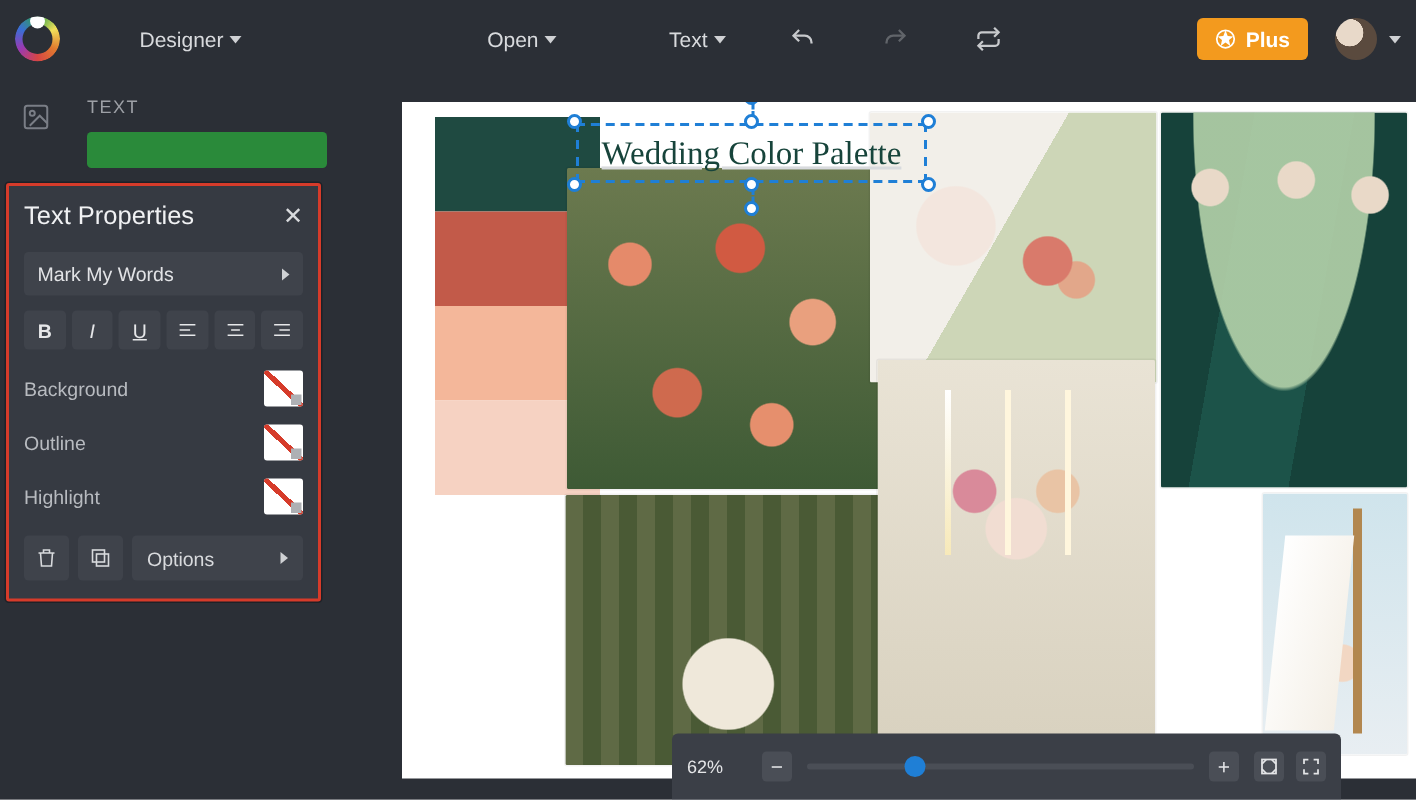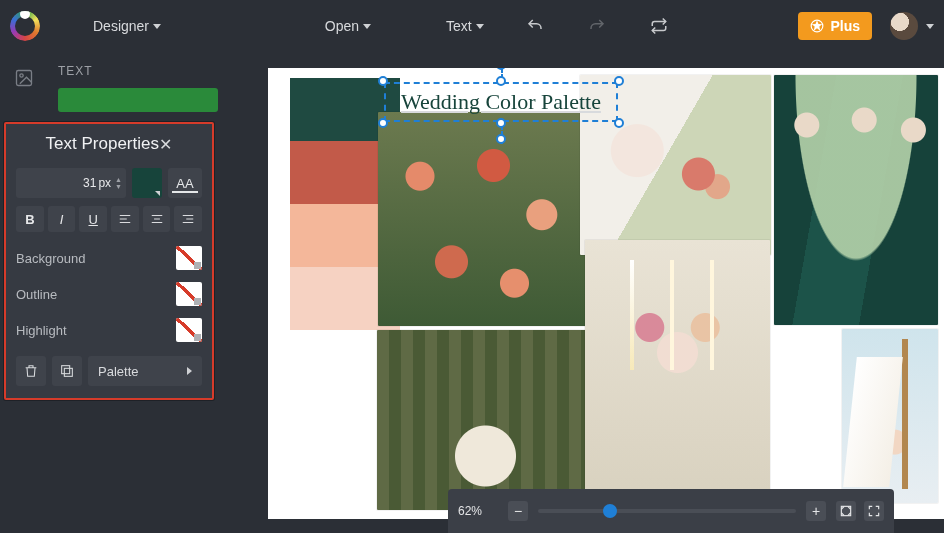--- a/index.html
+++ b/index.html
@@ -21,21 +21,21 @@
   
   .workspace { display:flex; height:calc(100% - 52px);justify-content:center; }
   .rail { width:48px; background:#2b2f36; display:flex; flex-direction:column; align-items:center; padding-top:12px; gap:14px;}
   .rail .tool { width:28px; height:28px; display:flex; align-items:center; justify-content:center; color:#7a7e86;}
   .side { width:180px; background:#2b2f36; padding:12px 10px; }
   .side-label { font-size:12px; letter-spacing:1px; color:#9da0a6; margin-bottom:10px;}
   .side-tile { height:24px; background:#2a8a3a; border-radius:3px;}
 
   
   .panel { position:absolute; left:4px; top:122px; width:210px; border:2px solid #d63b2a; background:#363a42; border-radius:2px; padding:10px 10px 12px 10px; z-index:30; box-shadow:0 0 0 1px #1e2127;}
-  .panel-title { display:flex; justify-content:center; align-items:center; font-size:17px; color:#f0f1f3; margin-bottom:14px;}
+  .panel-title { display:flex; justify-content:space-between; align-items:center; font-size:17px; color:#f0f1f3; margin-bottom:14px;}
   .close-x { cursor:pointer; font-size:16px; color:#d8dadd;}
   .field-row { background:#3f434b; border-radius:3px; padding:7px 9px; display:flex; align-items:center; justify-content:space-between; color:#e2e3e6; margin-bottom:10px; font-size:13px;}
   .row2 { display:flex; gap:6px; margin-bottom:8px; align-items:stretch;}
   .size-box { flex:1; background:#3f434b; border-radius:3px; display:flex; align-items:center; justify-content:flex-end; padding:0 4px 0 8px; height:30px;}
   .size-box .val { font-size:12px; color:#e8e9eb; margin-right:2px;}
   .spin { display:flex; flex-direction:column; margin-left:2px;}
   .spin span{ font-size:7px; line-height:7px; color:#9da0a6; cursor:pointer;}
   .color-chip { width:30px; height:30px; background:#17443b; border-radius:3px; position:relative;}
   .color-chip::after{ content:""; position:absolute; right:2px; bottom:2px; width:0;height:0;border-left:5px solid transparent;border-top:5px solid #cfd1d4;}
   .aa-box { width:34px; height:30px; background:#3f434b; border-radius:3px; display:flex; align-items:center; justify-content:center; font-size:13px; color:#e4e6e8; position:relative;}
@@ -262,35 +262,25 @@
     </div>
   </div>
 </div>
 
 <div class="panel">
   <div class="panel-title">
     <span>Text Properties</span>
     <span class="close-x">✕</span>
   </div>
 
-
-  <div class="row2">
-    <div class="size-box">
-      <span class="val">31</span>
-      <span class="val">px</span>
-      <div class="spin">
-        <span>▲</span>
-        <span>▼</span>
-      </div>
-    </div>
-    <div class="color-chip"></div>
-    <div class="aa-box">
-      <span>AA</span>
-    </div>
-  </div>
+  <div class="field-row">
+    <span>Mark My Words</span>
+    <span class="chev-r"></span>
+  </div>
+
 
   <div class="btn-row">
     <div class="mini">
         <b>B</b>
       </div>
     <div class="mini">
         <i>I</i>
       </div>
     <div class="mini">
         <u>U</u>
@@ -331,17 +321,17 @@
           <path d="M4 7h16M9 7V4h6v3M6 7l1 13h10l1-13"></path>
         </svg>
     </div>
     <div class="foot-icon">
       <svg viewBox="0 0 24 24" width="16" height="16" fill="none" stroke="#d8dadd" stroke-width="1.6">
           <rect x="8" y="8" width="12" height="12"></rect>
           <rect x="4" y="4" width="12" height="12"></rect>
         </svg>
     </div>
     <div class="foot-opt">
-      <span>Palette</span>
+      <span>Options</span>
       <span class="chev-r"></span>
     </div>
   </div>
 </div>
 
 </body></html>

